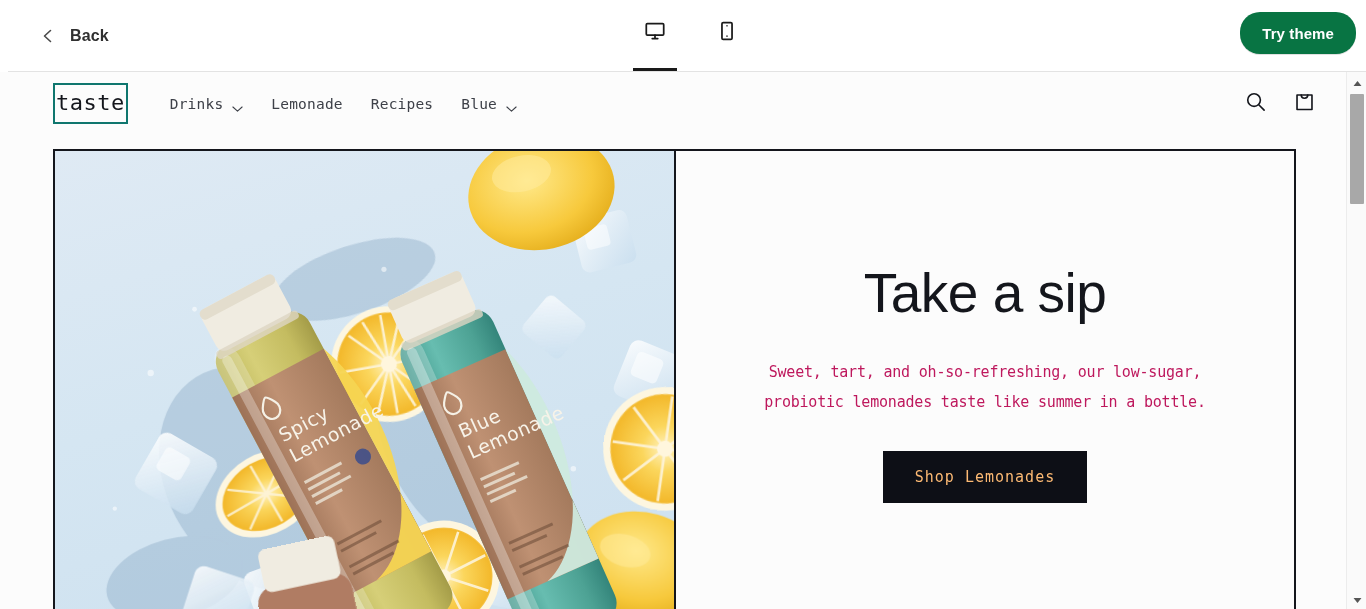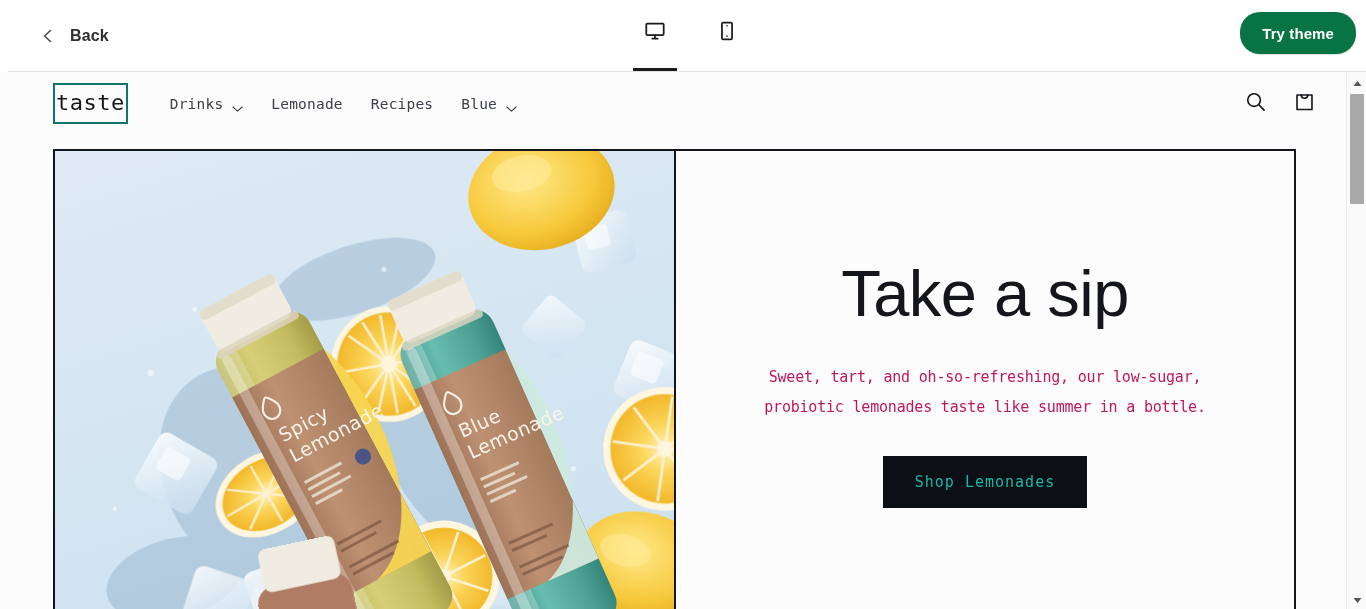--- a/index.html
+++ b/index.html
@@ -182,40 +182,40 @@
     flex: 1;
     display: flex;
     flex-direction: column;
     align-items: center;
     justify-content: center;
     padding: 0 40px;
     background: #fcfcfc;
   }
   .hero-title {
     font-family: "Liberation Sans", sans-serif;
-    font-size: 65px;
+    font-size: 55px;
     font-weight: 400;
     color: #14161c;
     letter-spacing: -0.5px;
     line-height: 1.05;
     margin-bottom: 34px;
   }
   .hero-sub {
     font-family: "DejaVu Sans Mono", "Liberation Mono", monospace;
     font-size: 15px;
     line-height: 30px;
     color: #be185d;
     text-align: center;
     max-width: 470px;
     letter-spacing: -0.2px;
   }
   .hero-cta {
     margin-top: 34px;
     background: #0d0f16;
-    color: #14b8a6;
+    color: #fdba74;
     border: none;
     padding: 17px 32px;
     font-family: "DejaVu Sans Mono", "Liberation Mono", monospace;
     font-size: 15px;
     letter-spacing: 1px;
     cursor: pointer;
   }
 
   
   .scrollbar {

